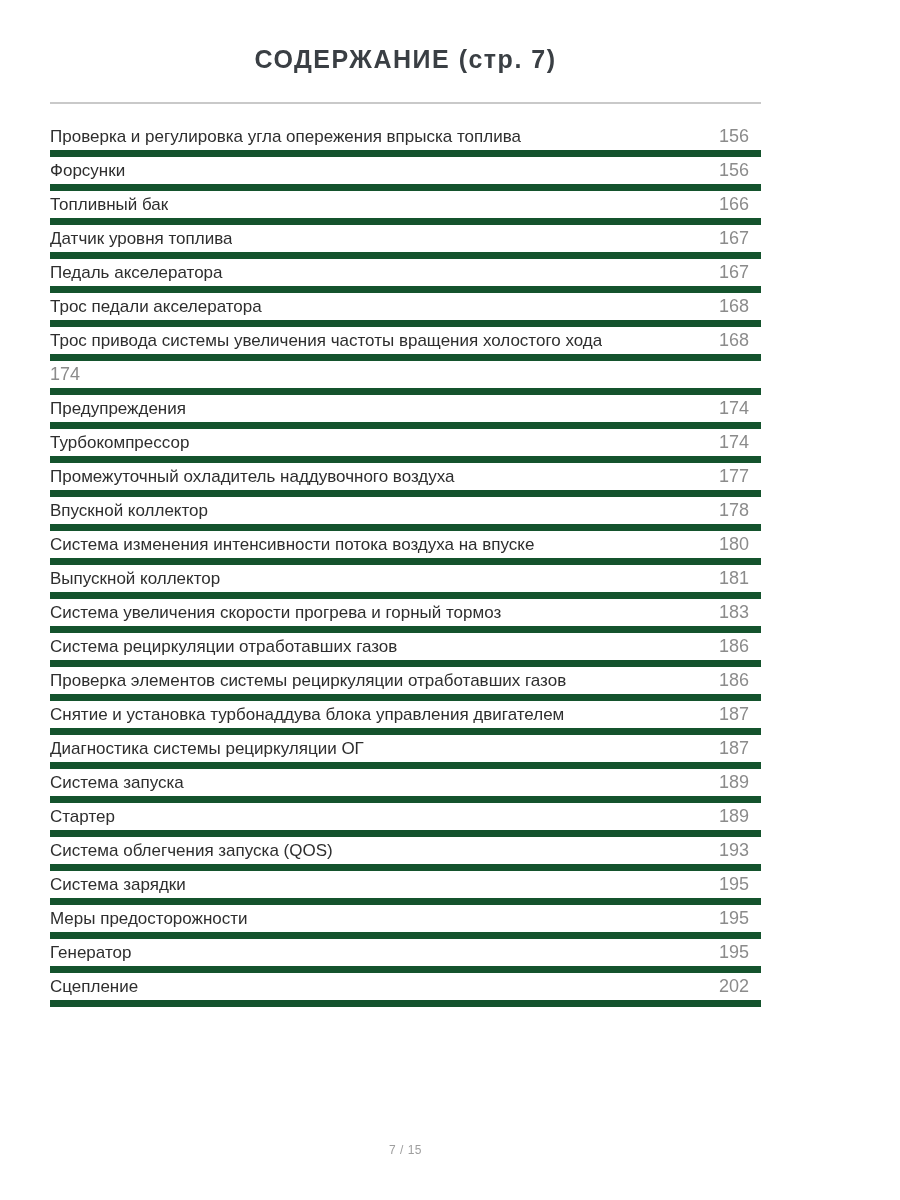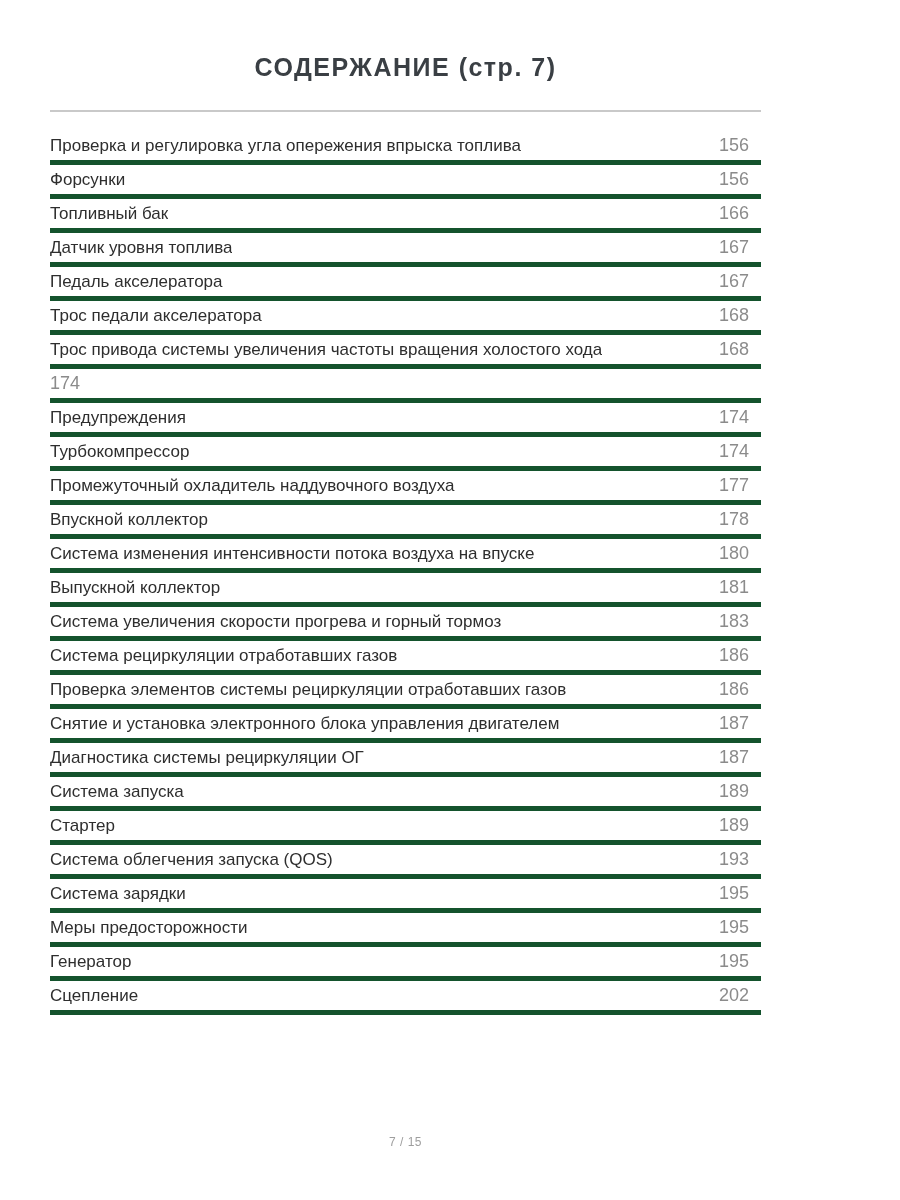--- a/index.html
+++ b/index.html
@@ -6,21 +6,21 @@
   html, body {
     width: 900px;
     height: 1200px;
     background: #ffffff;
     font-family: "Liberation Sans", "DejaVu Sans", sans-serif;
     overflow: hidden;
   }
   .page {
     width: 811px;
     height: 1200px;
-    padding: 12px 50px;
+    padding: 4px 50px;
     display: flex;
     flex-direction: column;
   }
   .page-header {
     padding-top: 40px;
   }
   .page-title {
     text-align: center;
     font-size: 25px;
     line-height: 30px;
@@ -35,21 +35,21 @@
   }
   .toc-list {
     list-style: none;
     margin-top: 19px;
   }
   .toc-row {
     height: 34px;
     display: flex;
     align-items: center;
     justify-content: space-between;
-    border-bottom: 5px solid #14532d;
+    border-bottom: 7px solid #14532d;
     cursor: pointer;
   }
   .toc-label {
     font-size: 17px;
     color: #2e2e2e;
     white-space: nowrap;
     overflow: hidden;
   }
   .toc-page {
     font-size: 18px;
@@ -159,21 +159,21 @@
       <span class="toc-label">Система рециркуляции отработавших газов</span>
       <span class="toc-page">186</span>
     </li>
 
     <li class="toc-row">
       <span class="toc-label">Проверка элементов системы рециркуляции отработавших газов</span>
       <span class="toc-page">186</span>
     </li>
 
     <li class="toc-row">
-      <span class="toc-label">Снятие и установка электронного блока управления двигателем</span>
+      <span class="toc-label">Снятие и установка турбонаддува блока управления двигателем</span>
       <span class="toc-page">187</span>
     </li>
 
     <li class="toc-row">
       <span class="toc-label">Диагностика системы рециркуляции ОГ</span>
       <span class="toc-page">187</span>
     </li>
 
     <li class="toc-row">
       <span class="toc-label">Система запуска</span>

